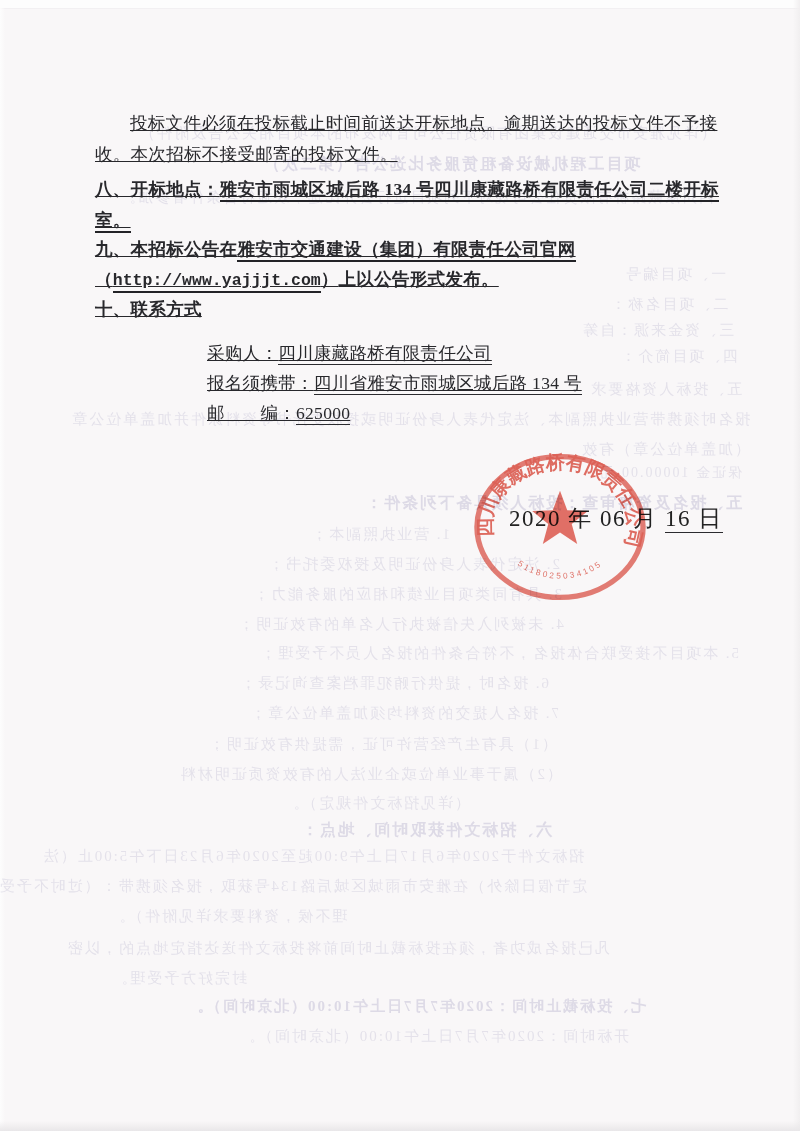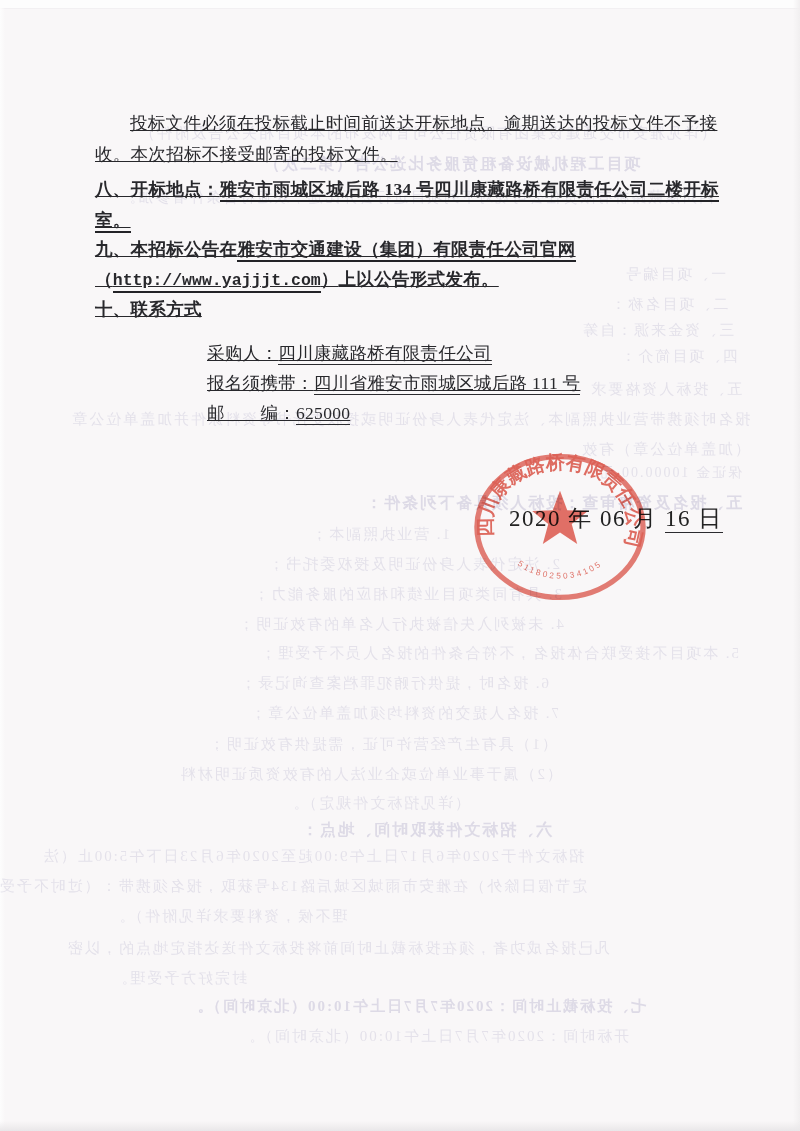--- a/index.html
+++ b/index.html
@@ -107,21 +107,21 @@
     <div class="blk sec9">
       <span>九、本招标公告在</span><span class="u-bold">雅安市交通建设（集团）有限责任公司官网</span><br>
       <span>（</span><span class="u-bold mono-url">http://www.yajjjt.com</span><span>）</span><span>上以公告形式发布。</span>
     </div>
 
     <div class="blk contacts">
       <div class="contact-row">
         <span>采购人：</span><span class="u">四川康藏路桥有限责任公司</span>
       </div>
       <div class="contact-row">
-        <span>报名须携带：</span><span class="u">四川省雅安市雨城区城后路 111 号</span>
+        <span>报名须携带：</span><span class="u">四川省雅安市雨城区城后路 134 号</span>
       </div>
       <div class="contact-row">
         <span>邮　　编：</span><span class="u">625000</span>
       </div>
     </div>
 
     <div class="sign-date">
       <span>2020 年 06 月 </span><span class="u">16 日</span>
     </div>
   </div>

